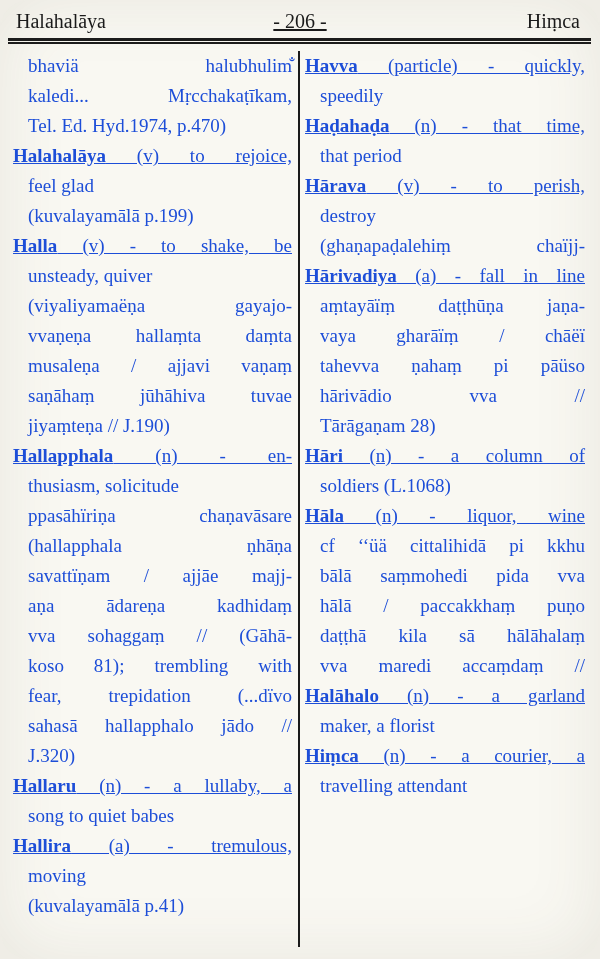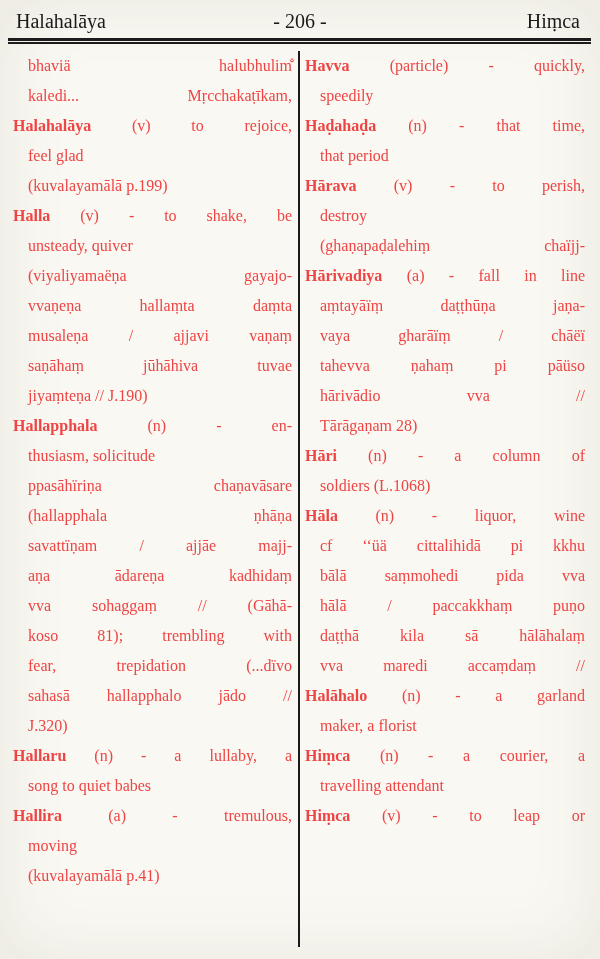--- a/index.html
+++ b/index.html
@@ -24,47 +24,48 @@
     display: flex;
     justify-content: space-between;
     padding: 9px 20px 0 16px;
     font-size: 20px;
     line-height: 25px;
   }
   .pagehead .center {
     position: absolute;
     left: 50%;
     transform: translateX(-50%);
+    text-decoration: underline;
   }
   .rule {
     margin: 4px 9px 0 8px;
     height: 6px;
     border-top: 3px solid #1c1c1c;
     border-bottom: 2px solid #1c1c1c;
   }
   .content {
     display: flex;
     padding: 7px 14px 0 13px;
   }
   .col {
     width: 279px;
-    font-size: 16px;
+    font-size: 19px;
     line-height: 30px;
-    color: #ef4444;
+    color: #1d4ed8;
   }
   .col.right-col { width: 280px; }
   .divider {
     width: 2px;
     background: #1a1a1a;
     margin: 0 5px 0 6px;
     min-height: 896px;
   }
   .entry { padding-left: 15px; }
   .line { min-height: 30px; }
-  .line.head { text-indent: -15px; }
+  .line.head { text-indent: -15px; text-decoration: underline; }
   .line.just { text-align: justify; text-align-last: justify; }
   .hw { font-weight: bold; }
 </style>
 </head>
 <body>
 
 <div class="page">
 
   <header class="pagehead">
     <span class="gw left">Halahalāya</span>
@@ -72,20 +73,21 @@
     <span class="gw right">Hiṃca</span>
   </header>
 
   <div class="rule"></div>
 
   <main class="content">
     <div class="col left-col" id="col-left">
         <div class="entry">
           <div class="line just">bhaviä halubhulim̐</div>
           <div class="line just">kaledi... Mṛcchakaṭīkam,</div>
+          <div class="line">Tel. Ed. Hyd.1974, p.470)</div>
         </div>
         <div class="entry">
           <div class="line just head"><span class="hw">Halahalāya</span> (v) to rejoice,</div>
           <div class="line">feel glad</div>
           <div class="line">(kuvalayamālā p.199)</div>
         </div>
         <div class="entry">
           <div class="line just head"><span class="hw">Halla</span> (v) - to shake, be</div>
           <div class="line">unsteady, quiver</div>
           <div class="line just">(viyaliyamaëṇa gayajo-</div>
@@ -153,19 +155,16 @@
           <div class="line just">vva maredi accaṃdaṃ //</div>
         </div>
         <div class="entry">
           <div class="line just head"><span class="hw">Halāhalo</span> (n) - a garland</div>
           <div class="line">maker, a florist</div>
         </div>
         <div class="entry">
           <div class="line just head"><span class="hw">Hiṃca</span> (n) - a courier, a</div>
           <div class="line">travelling attendant</div>
         </div>
-        <div class="entry">
-          <div class="line just head"><span class="hw">Hiṃca</span> (v) - to leap or</div>
-        </div>
       </div>
   </main>
 
 </div>
 
 </body></html>

